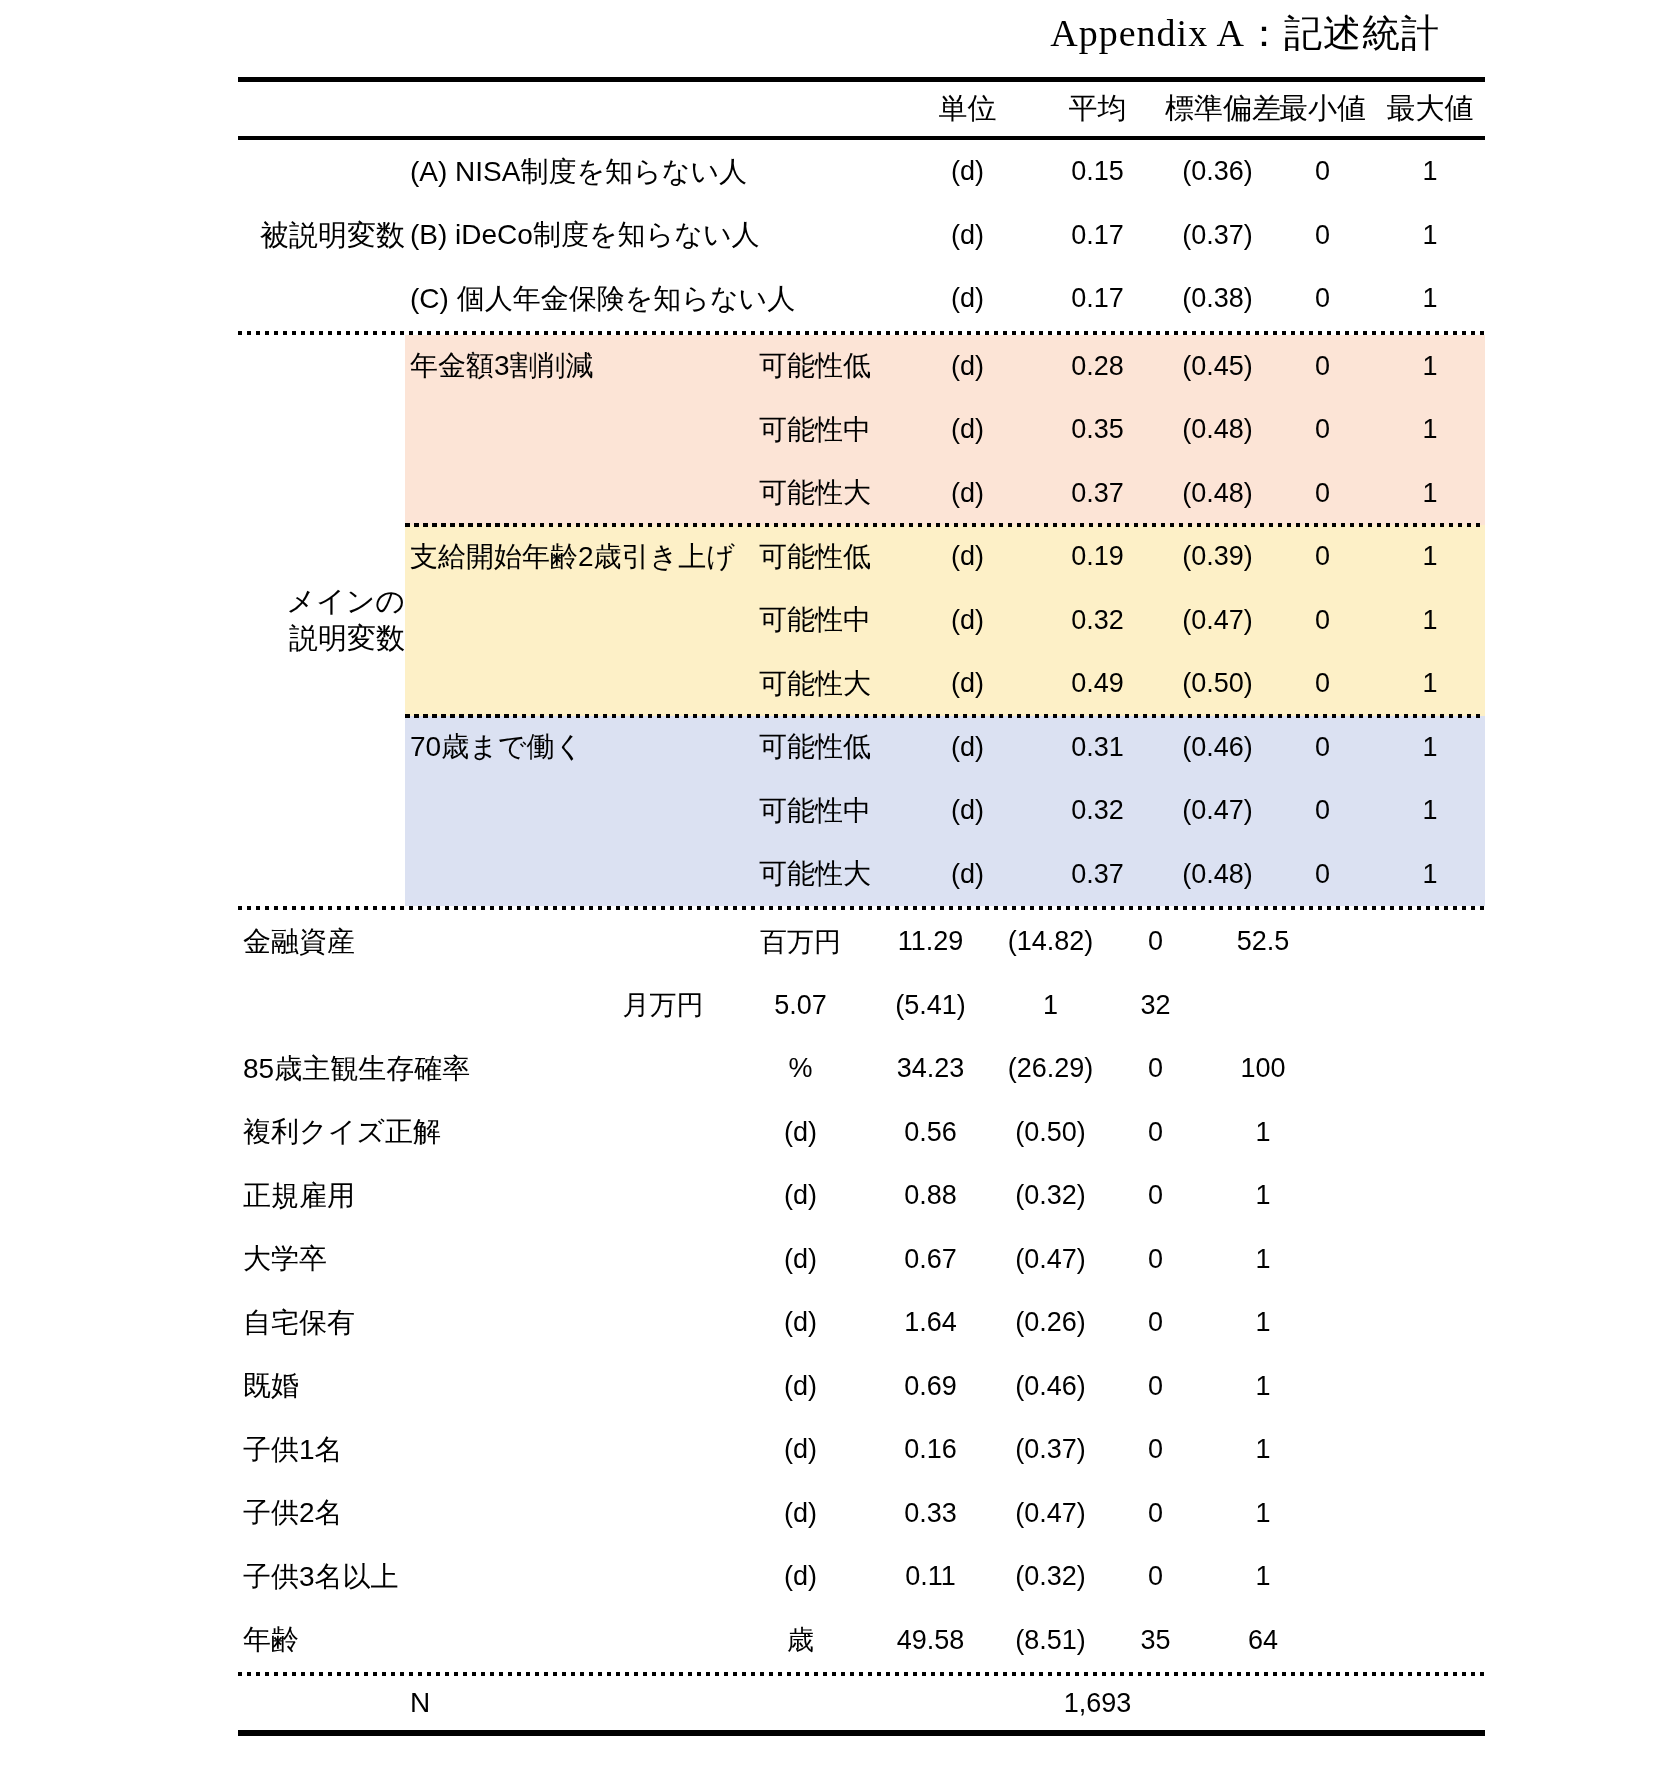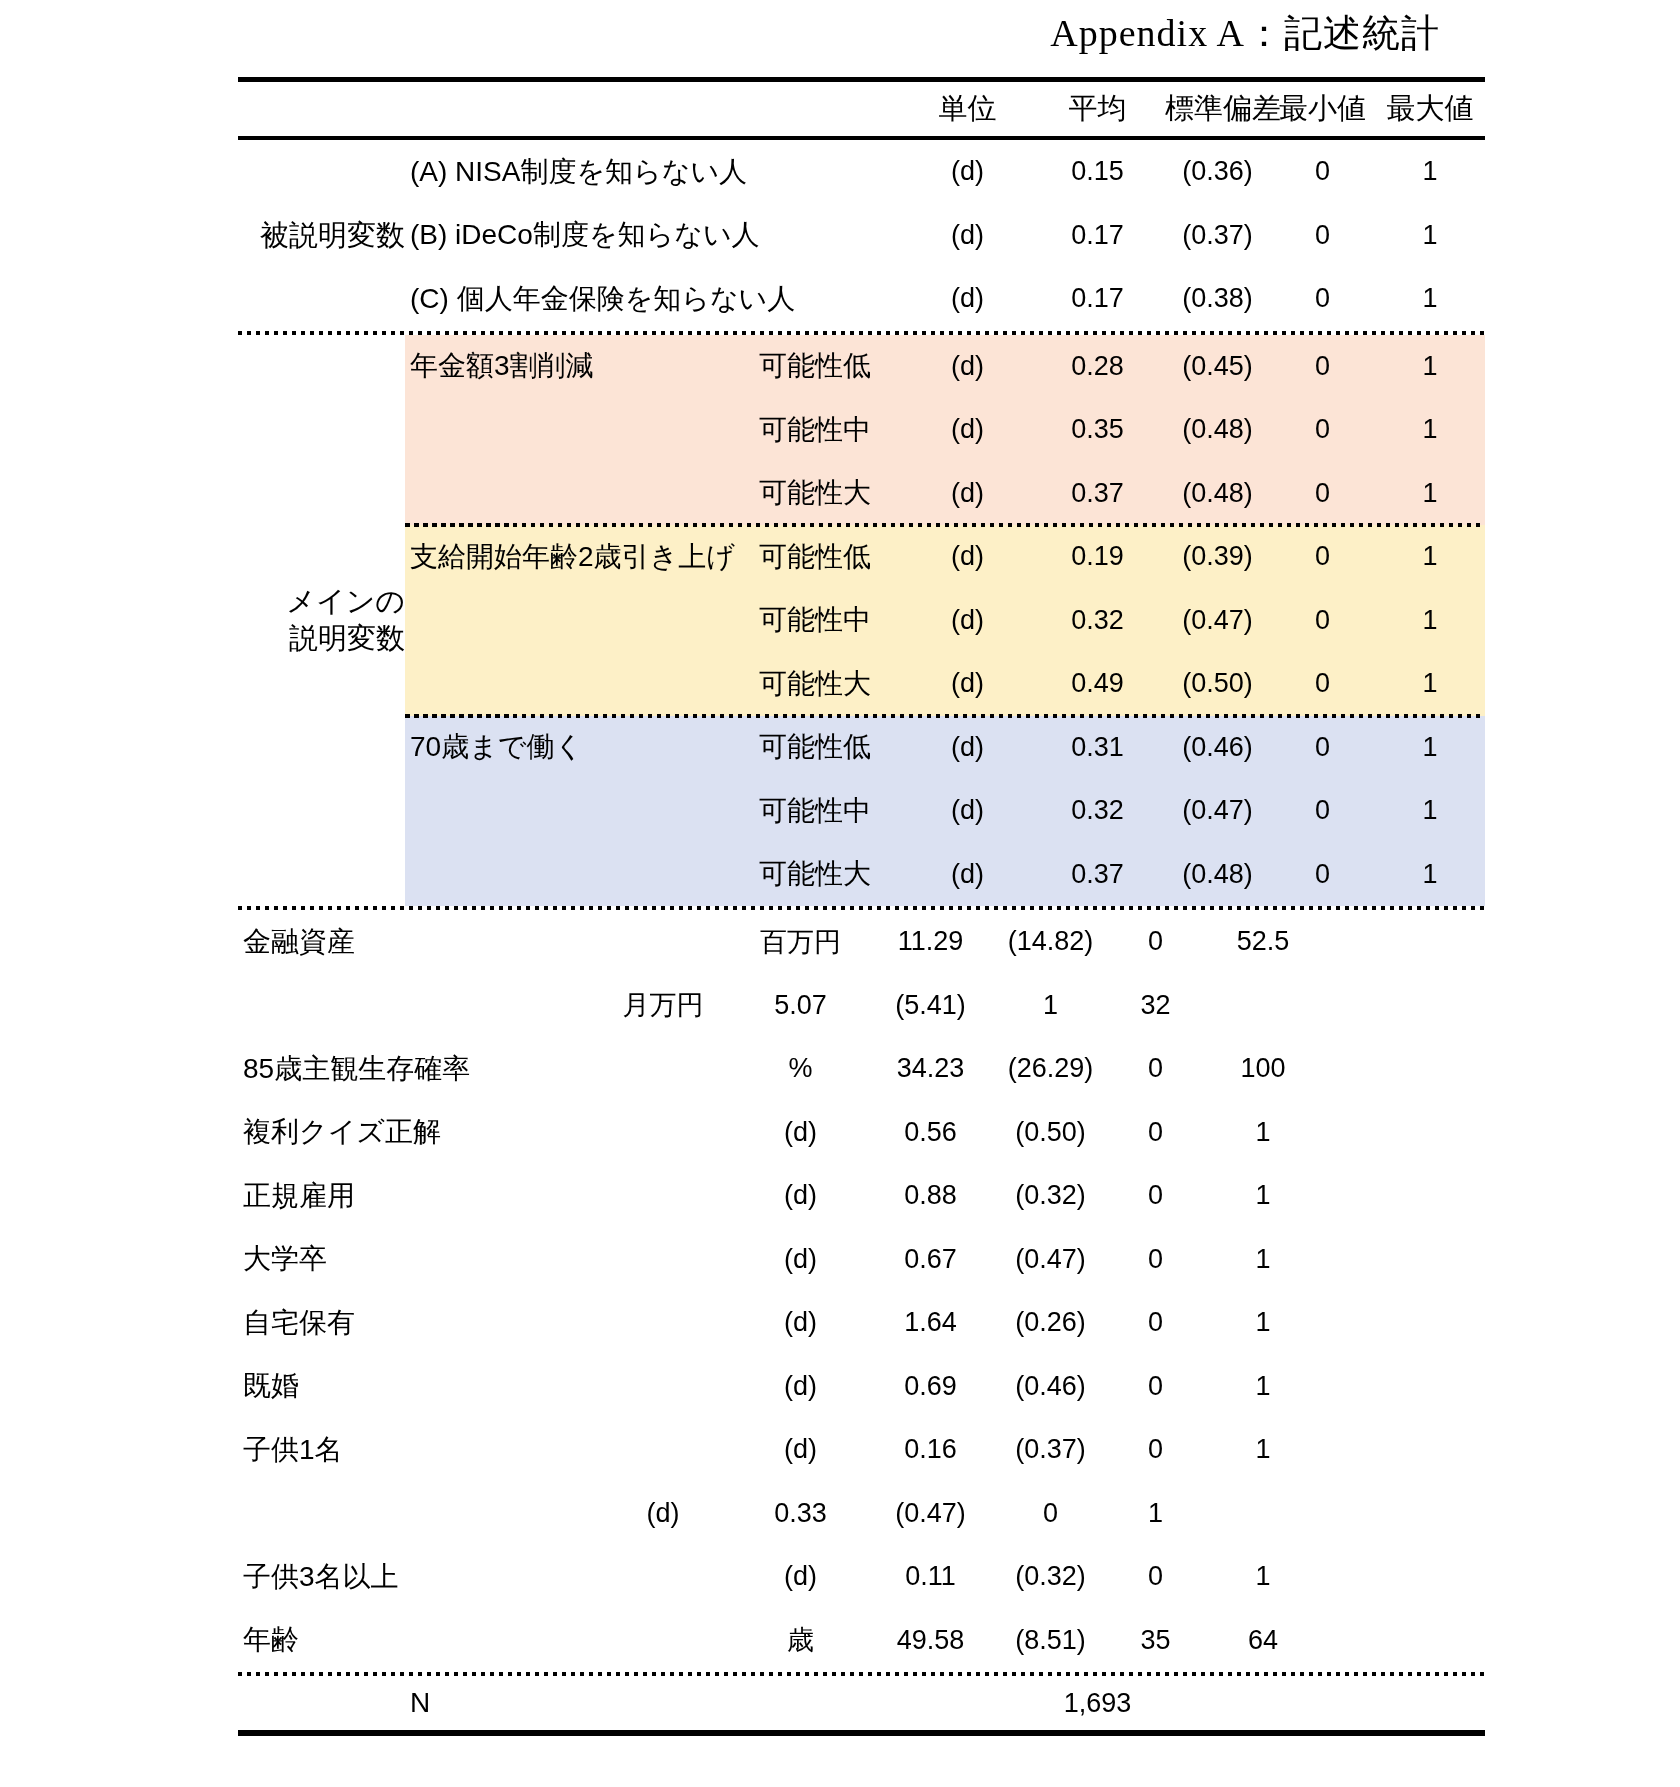--- a/index.html
+++ b/index.html
@@ -299,20 +299,21 @@
           <div class="row">
     <div class="cell var">子供1名</div>
     <div class="cell sub"></div>
     <div class="cell unit">(d)</div>
     <div class="cell mean">0.16</div>
     <div class="cell sd">(0.37)</div>
     <div class="cell min">0</div>
     <div class="cell max">1</div>
   </div>
           <div class="row">
+    <div class="cell var">子供2名</div>
     <div class="cell sub"></div>
     <div class="cell unit">(d)</div>
     <div class="cell mean">0.33</div>
     <div class="cell sd">(0.47)</div>
     <div class="cell min">0</div>
     <div class="cell max">1</div>
   </div>
           <div class="row">
     <div class="cell var">子供3名以上</div>
     <div class="cell sub"></div>

